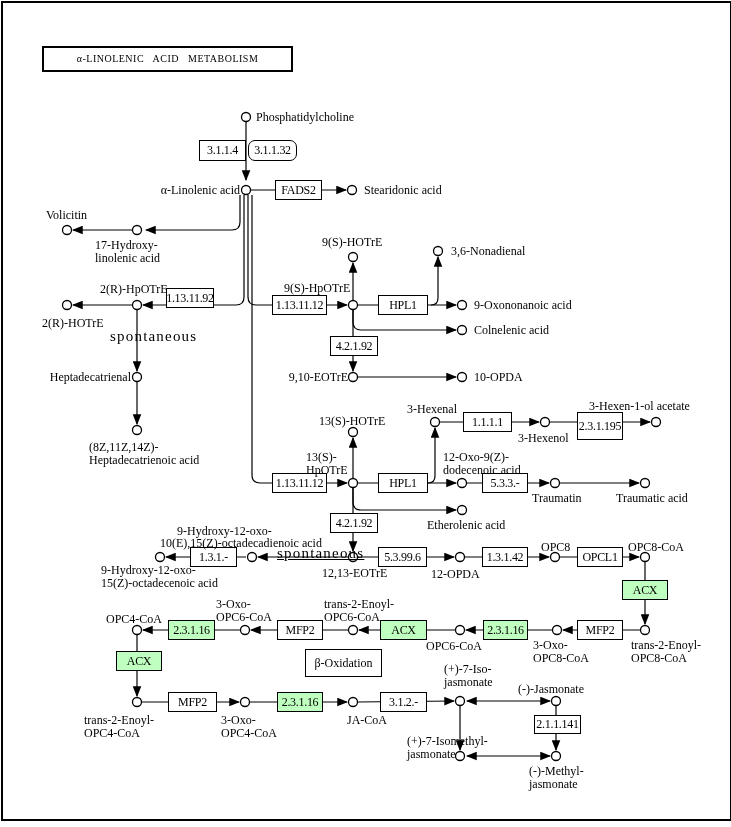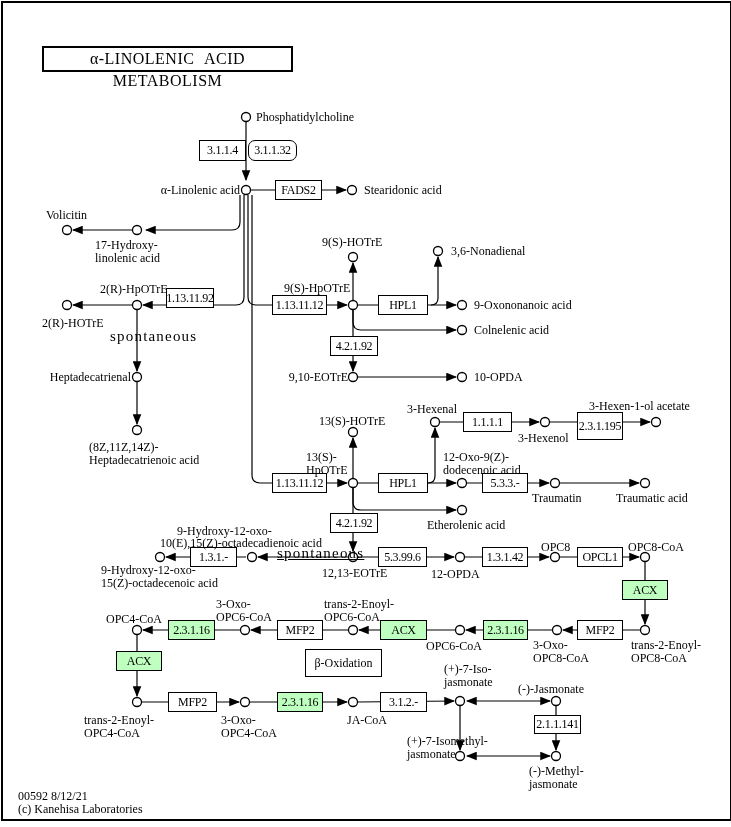--- a/index.html
+++ b/index.html
@@ -1,21 +1,21 @@
 <!DOCTYPE html>
 <html><head>
 <meta charset="utf-8">
 <style>
   html,body{margin:0;padding:0;background:#ffffff;}
   #stage{position:relative;width:731px;height:827px;background:#ffffff;overflow:hidden;
          font-family:"Liberation Serif",serif;color:#000;}
   #frame{position:absolute;left:1px;top:1px;width:727px;height:816px;border:2px solid #000;}
   #connector-svg{position:absolute;left:0;top:0;width:731px;height:827px;}
   #title-box{position:absolute;left:42px;top:46px;width:247px;height:22px;border:2px solid #000;
-             font-size:16px;line-height:22px;text-align:center;letter-spacing:0.5px;word-spacing:6px;background:#fff;}
+             font-size:10px;line-height:22px;text-align:center;letter-spacing:0.5px;word-spacing:6px;background:#fff;}
   .ebox{position:absolute;border:1px solid #000;background:#ffffff;box-sizing:border-box;
         font-size:12px;text-align:center;letter-spacing:-0.3px;overflow:hidden;
         display:flex;align-items:center;justify-content:center;}
   .ebox.hl{background:#bfffbf;}
   .pbox{position:absolute;border:1px solid #000;background:#ffffff;box-sizing:border-box;
         font-size:12px;display:flex;align-items:center;justify-content:center;}
   .lbl{position:absolute;font-size:12px;line-height:12.5px;white-space:pre;}
   .spont{position:absolute;font-size:15px;letter-spacing:1.2px;white-space:pre;}
   .spont.u{text-decoration:underline;}
   #footer{position:absolute;left:18px;top:790px;font-size:12px;line-height:12.5px;}
@@ -216,17 +216,13 @@
 jasmonate</div>
       <div class="lbl" style="left: 518px; top: 683px;">(-)-Jasmonate</div>
       <div class="lbl" style="left: 407px; top: 735px;">(+)-7-Isomethyl-
 jasmonate</div>
       <div class="lbl" style="left: 529px; top: 765px;">(-)-Methyl-
 jasmonate</div>
       <div class="spont" style="left: 110px; top: 328px;">spontaneous</div>
       <div class="spont u" style="left: 277px; top: 545px;">spontaneous</div>
     </div>
 
-  <div id="footer">
-    <div>00592 8/12/21</div>
-    <div>(c) Kanehisa Laboratories</div>
-  </div>
 </div>
 
 </body></html>

